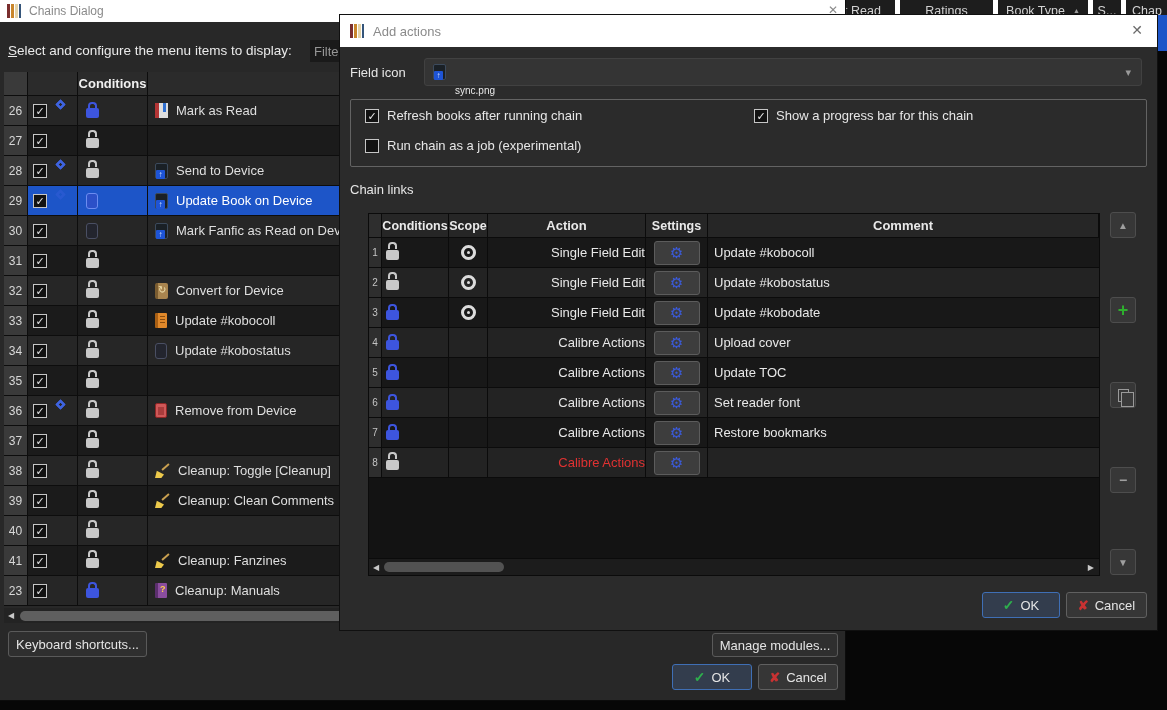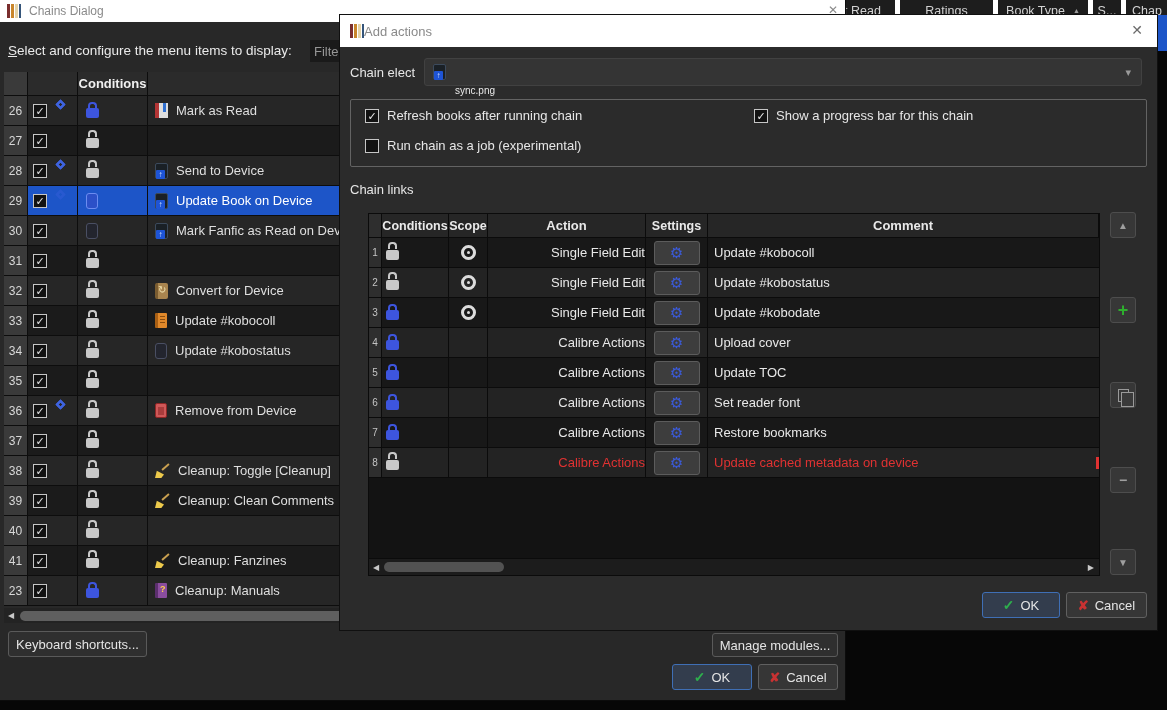--- a/index.html
+++ b/index.html
@@ -62,21 +62,21 @@
   .main-cancel{left:758px;top:664px;width:80px;height:26px;background:#363636;border-color:#606060;}
   .ok2{left:642px;top:577px;width:78px;height:26px;background:#333d4d;border-color:#3f6fb5;}
   .cn2{left:726px;top:577px;width:81px;height:26px;background:#363636;border-color:#606060;}
   .g-green{color:var(--green,#2eaf4d);font-weight:700;font-size:14px;}
   .g-red{color:var(--red,#c83232);font-weight:700;font-size:13px;}
 
   
   .dlg{position:absolute;left:340px;top:15px;width:817px;height:615px;background:#2b2b2b;z-index:3;
        box-shadow:0 0 0 1px #101010;}
   .tbar2{position:absolute;left:0;top:0;width:100%;height:32px;background:#ffffff;display:flex;
-         align-items:center;padding-left:10px;}
+         align-items:center;padding-left:10px;gap:9px;}
   .tbar2 .ttext{font-size:13px;}
   .tclose2{position:absolute;right:14px;top:7px;color:#6a6a6a;font-size:14px;}
   .lab{position:absolute;font-size:13px;color:#e6e6e6;}
   .ci-lab{left:10px;top:50px;}
   .combo{position:absolute;left:84px;top:43px;width:718px;height:28px;background:#343434;
          border:1px solid #414141;border-radius:3px;display:flex;align-items:center;gap:9px;padding-left:8px;}
   .combo-text{font-size:10px;color:#e8e8e8;margin-top:36px;}
   .combo-arrow{position:absolute;right:10px;color:#9a9a9a;font-size:11px;}
   .group{position:absolute;left:10px;top:84px;width:797px;height:68px;border:1px solid #636363;border-radius:2px;}
   .opt{position:absolute;display:flex;align-items:center;gap:8px;font-size:13px;color:#e6e6e6;}
@@ -459,21 +459,21 @@
     </button>
   </div>
 
   <div class="dlg">
     <div class="tbar2">
       <span class="ic ic-calibre"></span>
       <span class="ttext">Add actions</span>
       <span class="tclose2">✕</span>
     </div>
 
-    <span class="lab ci-lab">Chain elect</span>
+    <span class="lab ci-lab">Field icon</span>
     <div class="combo">
       <span class="ic ic-device-up"></span>
       <span class="combo-text">sync.png</span>
       <span class="combo-arrow">▾</span>
     </div>
 
     <div class="group">
       <div class="opt o1">
         <span class="cb">✓</span>
         <span>Refresh books after running chain</span>
@@ -638,24 +638,20 @@
               <span class="ic ic-lock-open"></span>
             </div>
             <div class="l-scope"></div>
             <div class="l-action">
               <span>Calibre Actions</span>
             </div>
             <div class="l-set">
               <button class="gearbtn">
                 <span>⚙</span>
               </button>
-            </div>
-            <div class="l-comment">
-              <span>Update cached metadata on device</span>
-              <span class="sliver"></span>
             </div>
           </div>
         </div>
       <div class="lscroll">
         <span class="sarrow">◀</span>
         <div class="lthumb"></div>
         <span class="sR sarrow">▶</span>
       </div>
     </div>
 

